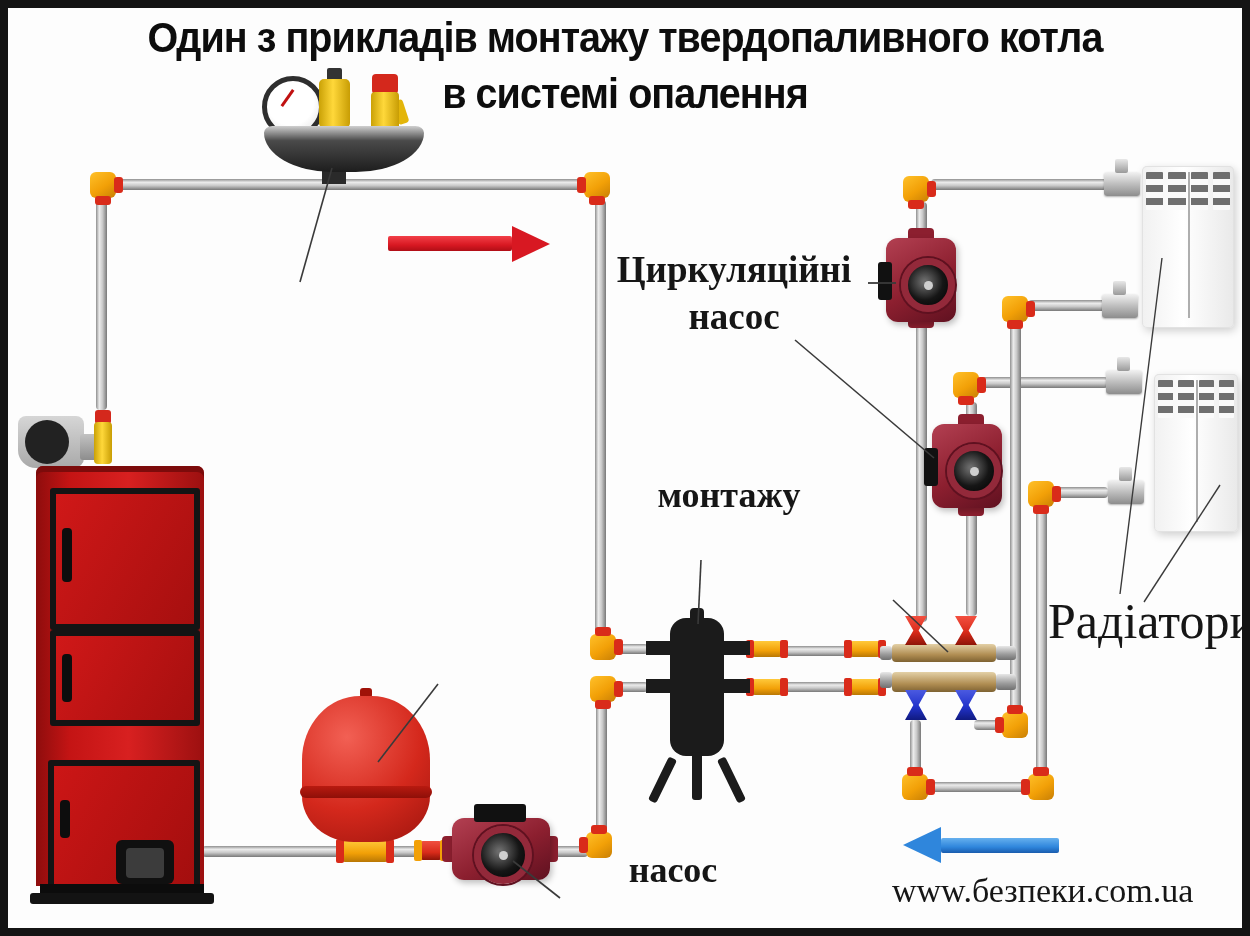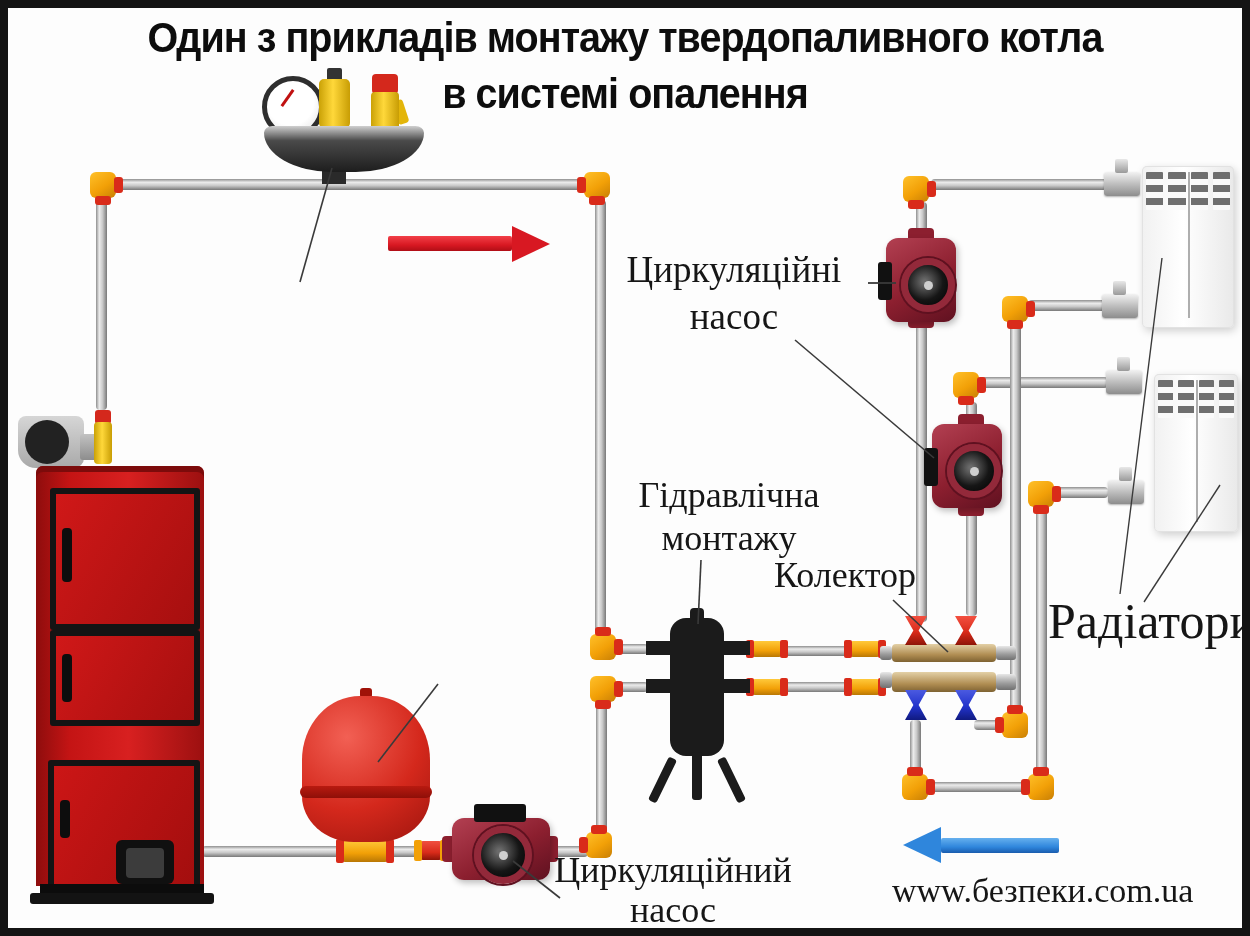--- a/index.html
+++ b/index.html
@@ -7,21 +7,21 @@
   .frame{position:absolute;inset:0;border:8px solid #141414;z-index:40;pointer-events:none;}
 
   
   .title{position:absolute;left:0;width:100%;text-align:center;font-weight:bold;color:#0d0d0d;
          font-size:42px;letter-spacing:-1px;transform:scaleX(.94);transform-origin:50% 0;z-index:7;}
   .t1{top:14px;} .t2{top:70px;}
 
   
   .lbl{position:absolute;font-family:"Liberation Serif","DejaVu Serif",serif;color:#161616;
        font-size:37px;z-index:7;white-space:nowrap;}
-  .lbl.block{white-space:normal;text-align:center;}
+  .lbl.block{white-space:normal;text-align:center;font-weight:bold;}
 
   
   .pipe{position:absolute;z-index:1;border-radius:4px;}
   .pipe.h{background:linear-gradient(180deg,#8f8f8f,#ececec 30%,var(--pipe-silver,#c9c9c9) 60%,#787878);}
   .pipe.v{background:linear-gradient(90deg,#8f8f8f,#ececec 30%,var(--pipe-silver,#c9c9c9) 60%,#787878);}
 
   
   .elbow{position:absolute;width:26px;height:26px;z-index:3;border-radius:6px;
          background:linear-gradient(145deg,#ffc12a,var(--fitting-yellow,#f2a007) 55%,#c87f05);}
   .nub{position:absolute;background:var(--fitting-red,#d92b1a);border-radius:3px;}
@@ -281,30 +281,27 @@
     <line x1="560" y1="898" x2="513" y2="861" stroke="#3a3a3a" stroke-width="1.6"></line>
   </svg>
 
 
   <div class="lbl block" style="left:604px;top:246px;width:260px;line-height:47px">
     <div>Циркуляційні</div>
     <div>насос</div>
   </div>
 
   <div class="lbl block" style="left:618px;top:474px;width:222px;line-height:43px;font-size:36px">
-    <div>Гідравлічна</div>
     <div>монтажу</div>
   </div>
 
-  <div class="lbl" style="left:774px;top:554px;font-size:36px">Колектор</div>
 
 
   <div class="lbl" style="left:1048px;top:592px;font-size:50px">Радіатори</div>
 
   <div class="lbl block" style="left:548px;top:850px;width:250px;line-height:40px;font-size:36px">
-    <div>Циркуляційний</div>
     <div>насос</div>
   </div>
 
   <div class="lbl" style="left:892px;top:872px;font-size:34px">www.безпеки.com.ua</div>
 
   <div class="frame"></div>
 </div>
 
 </body></html>

